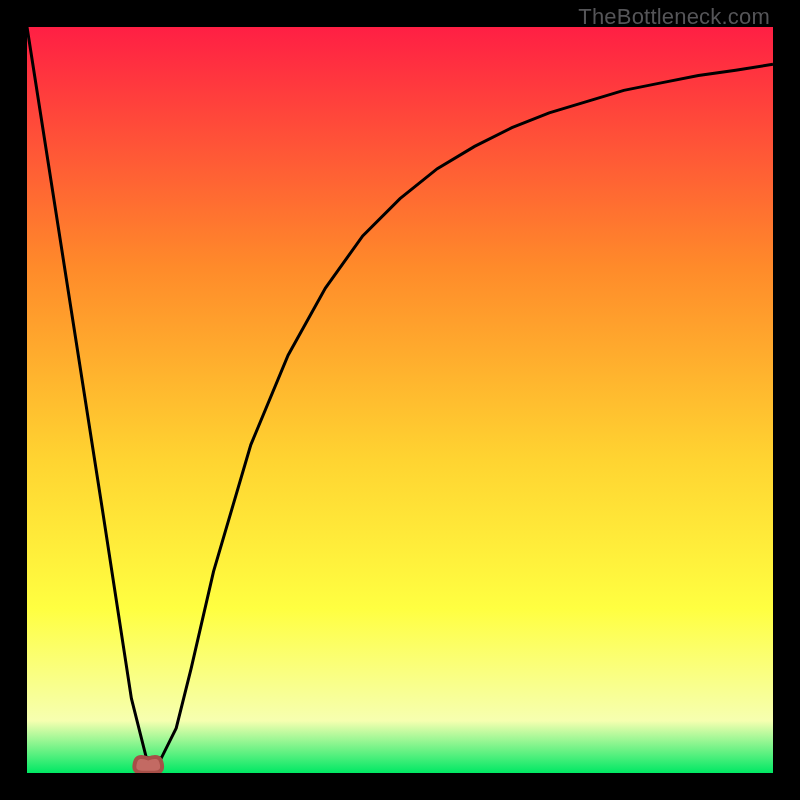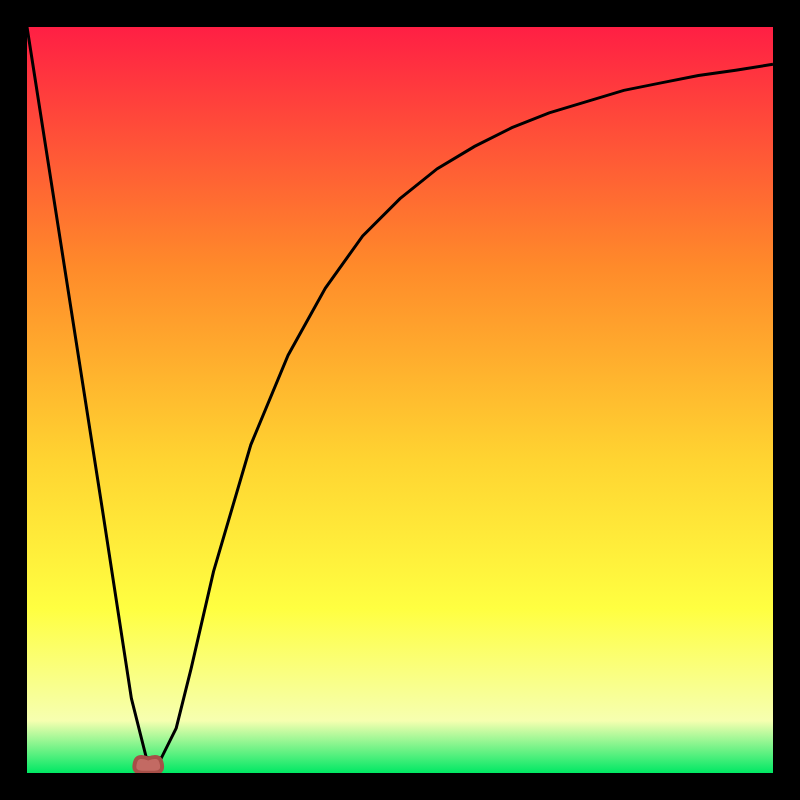--- a/index.html
+++ b/index.html
@@ -70,13 +70,14 @@
       </defs>
       <rect x="0" y="0" width="746" height="746" fill="url(#heat)"></rect>
     </svg>
 
     <svg class="curve" viewBox="0 0 746 746" preserveAspectRatio="none">
       <path id="curve-path" fill="none" stroke-width="3" stroke="#000000" d="M0.0 0.0 L37.3 238.7 L74.6 477.4 L104.4 671.4 L119.4 731.1 L134.3 731.1 L149.2 701.2 L164.1 641.6 L186.5 544.6 L223.8 417.8 L261.1 328.2 L298.4 261.1 L335.7 208.9 L373.0 171.6 L410.3 141.7 L447.6 119.4 L484.9 100.7 L522.2 85.8 L559.5 74.6 L596.8 63.4 L634.1 55.9 L671.4 48.5 L708.7 43.3 L746.0 37.3"></path>
       <path id="marker-path" stroke-width="4" stroke-linecap="round" stroke-linejoin="round" fill="#c36a63" d="M 108.16999999999999 734.81 Q 104.86999999999999 745.81 114.76999999999998 745.81 L 127.68 745.81 Q 137.58 745.81 134.28 734.81 Q 132.08 727.1099999999999 121.225 731.51 Q 110.36999999999999 727.1099999999999 108.16999999999999 734.81 Z" stroke="#a74f48"></path>
     </svg>
   </div>
 
+  <div class="watermark">TheBottleneck.com</div>
 </div>
 
 </body></html>

